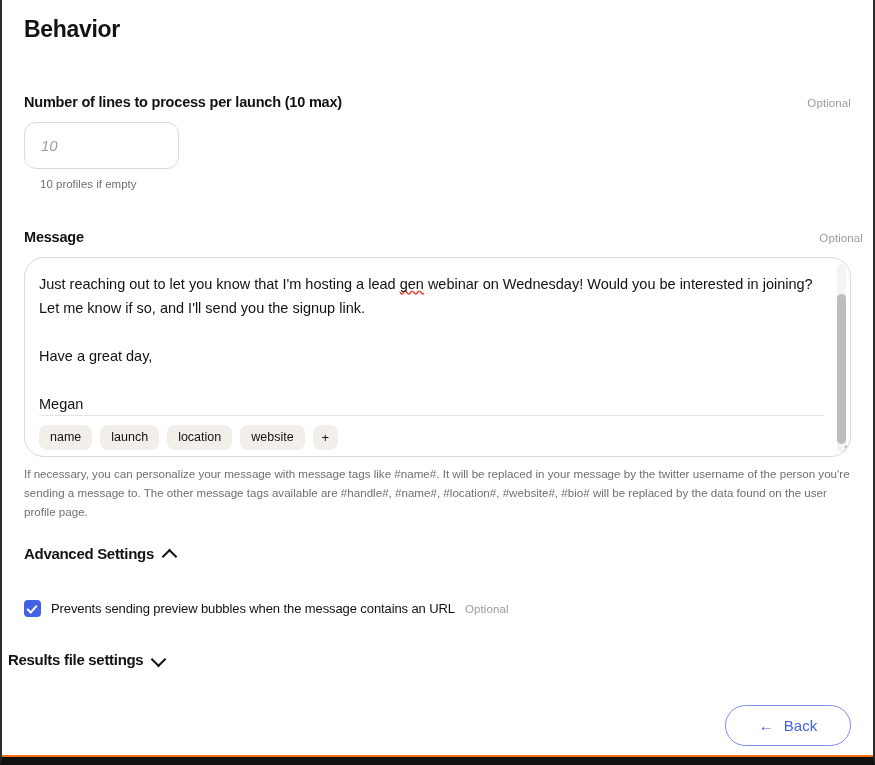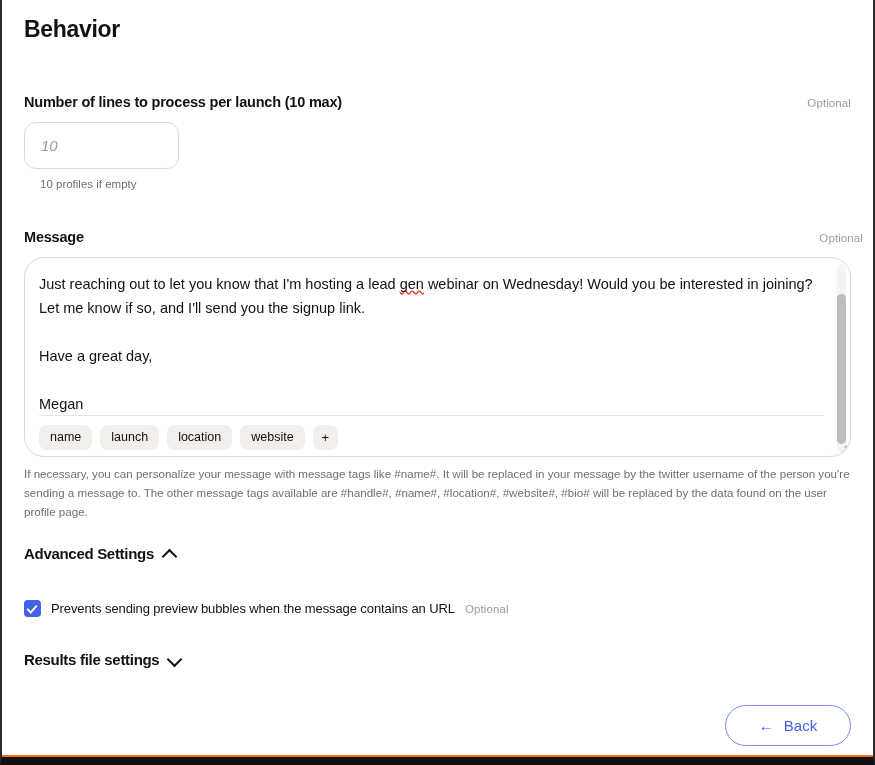--- a/index.html
+++ b/index.html
@@ -237,21 +237,21 @@
     top: 3px;
     width: 9px;
     height: 9px;
     border-left: 2.1px solid #121212;
     border-bottom: 2.1px solid #121212;
   }
   .chev.up::before { transform: rotate(135deg); top: 4px; }
   .chev.down::before { transform: rotate(-45deg); top: 1px; }
 
   #advanced-settings-head { left: 22px; top: 545px; }
-  #results-settings-head { left: 22px; top: 651px; }
+  #results-settings-head { left: 6px; top: 651px; }
 
   
   .check-row {
     position: absolute;
     left: 22px;
     top: 600px;
     display: flex;
     align-items: center;
     gap: 10px;
   }

